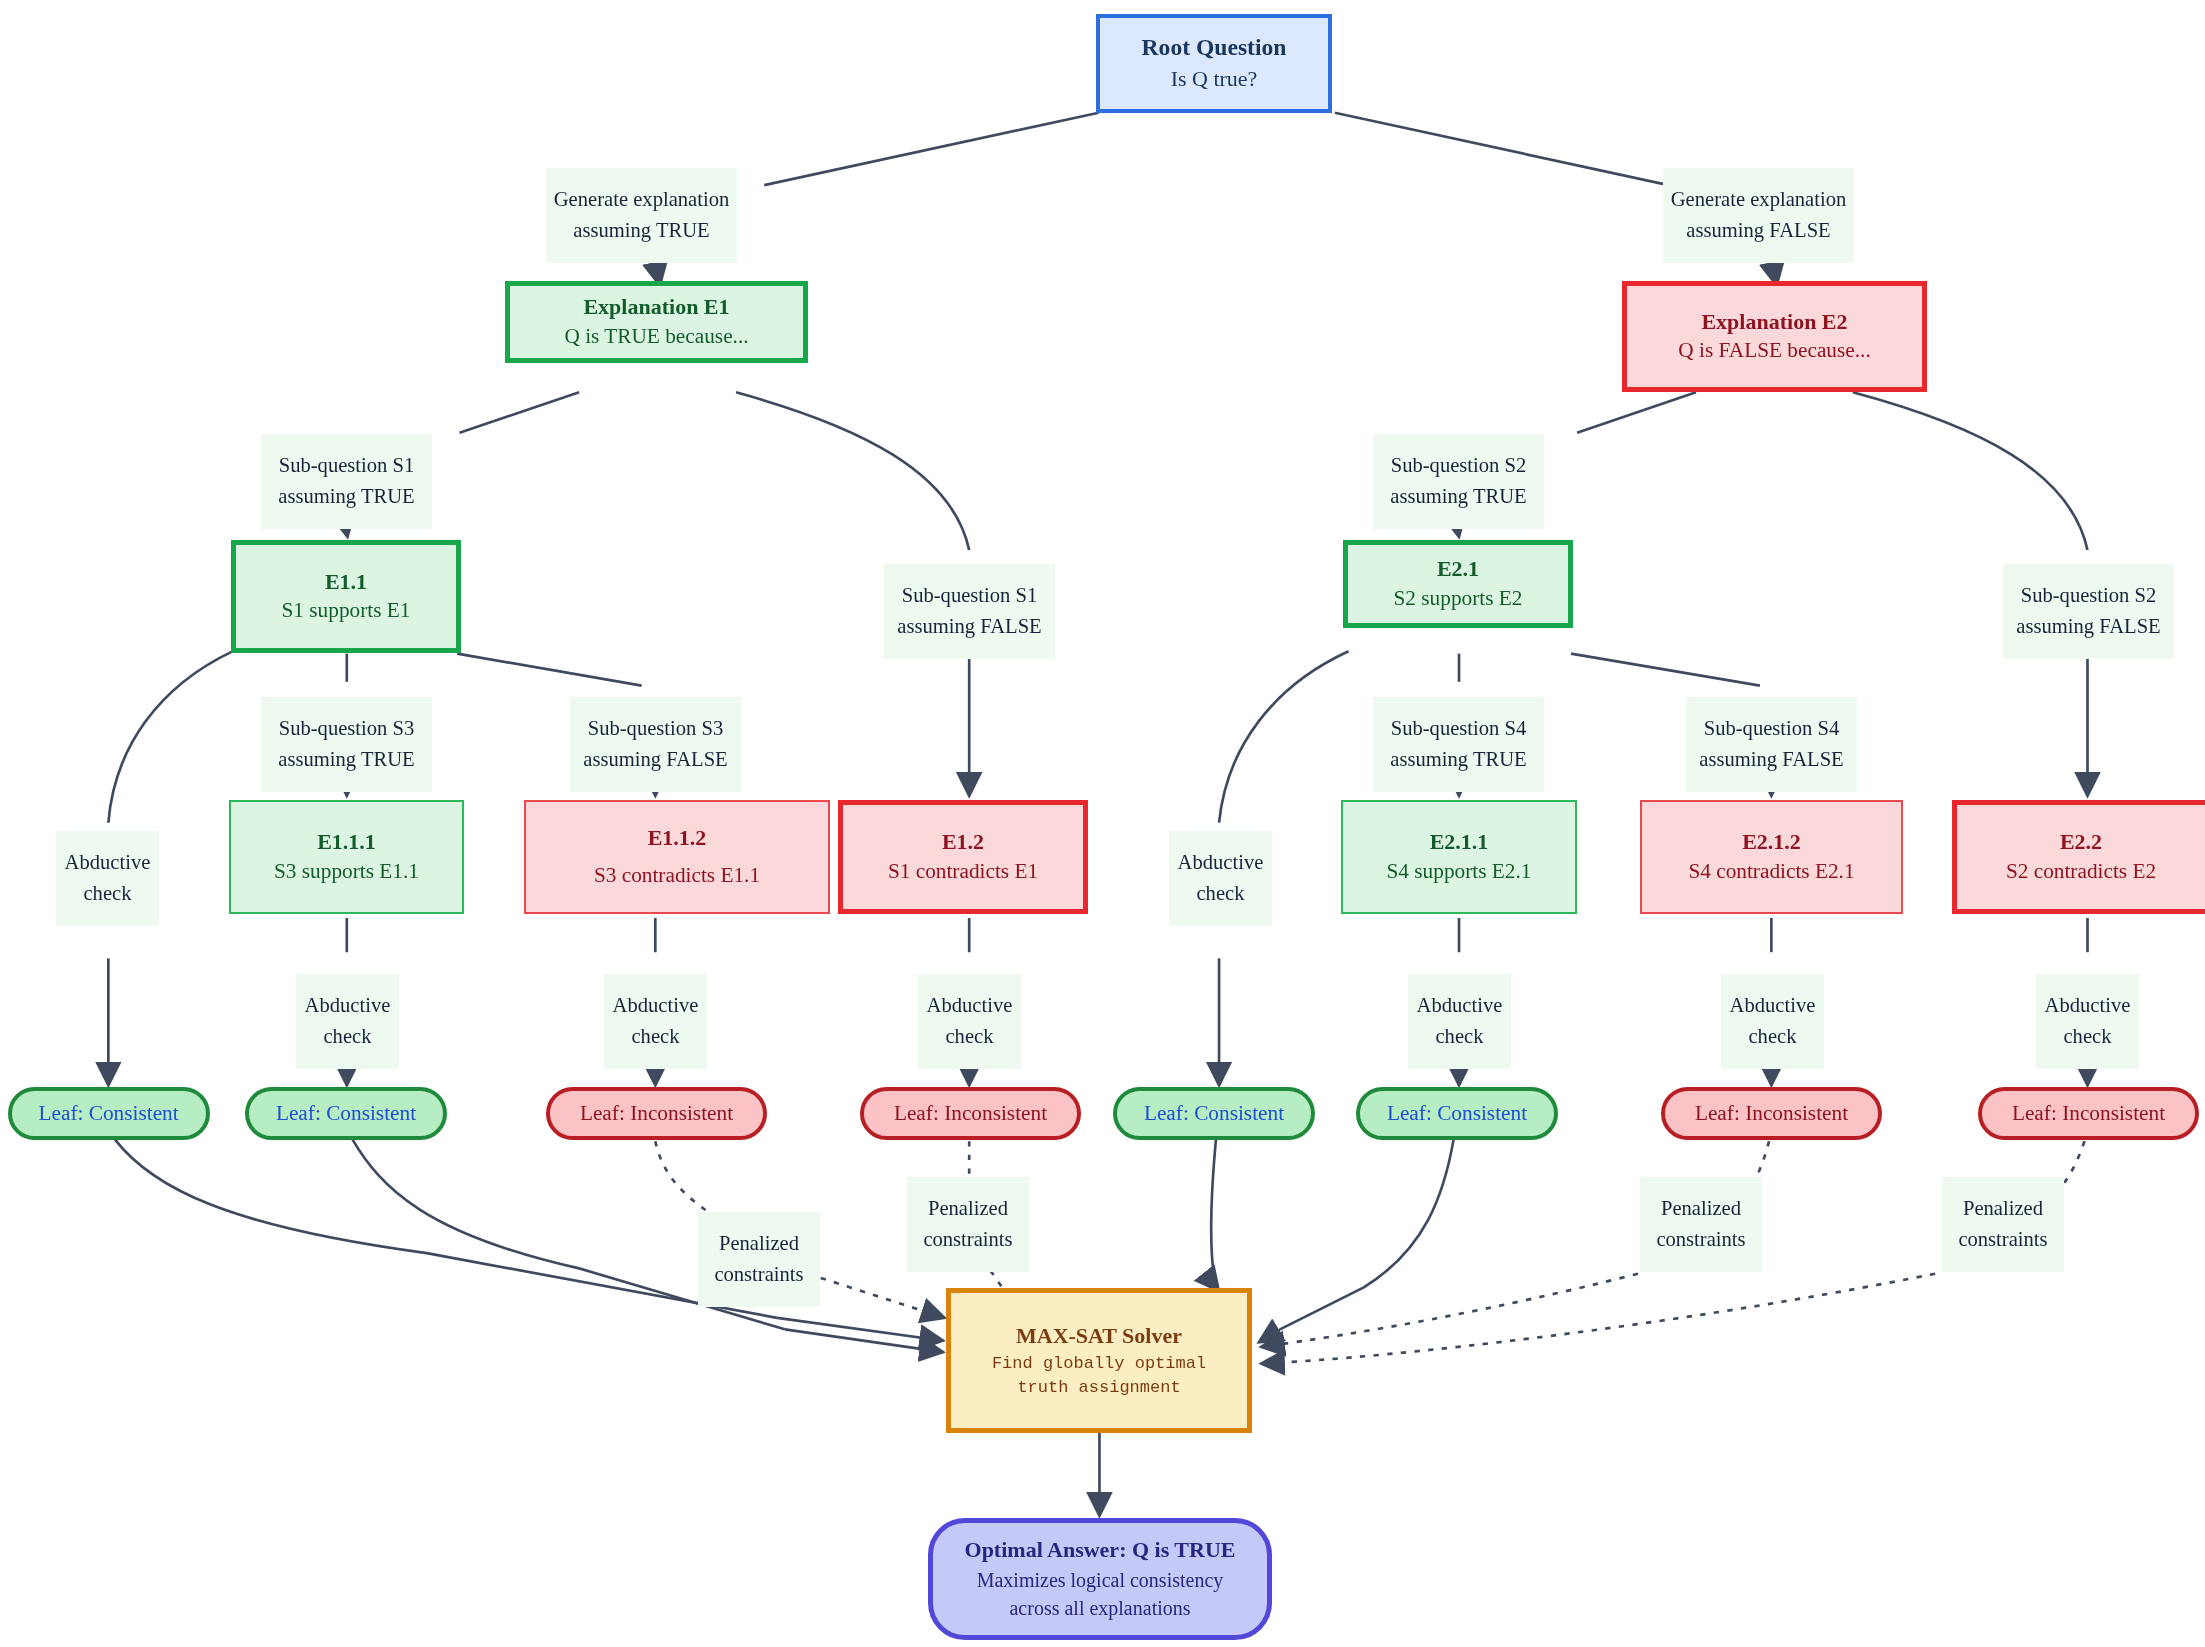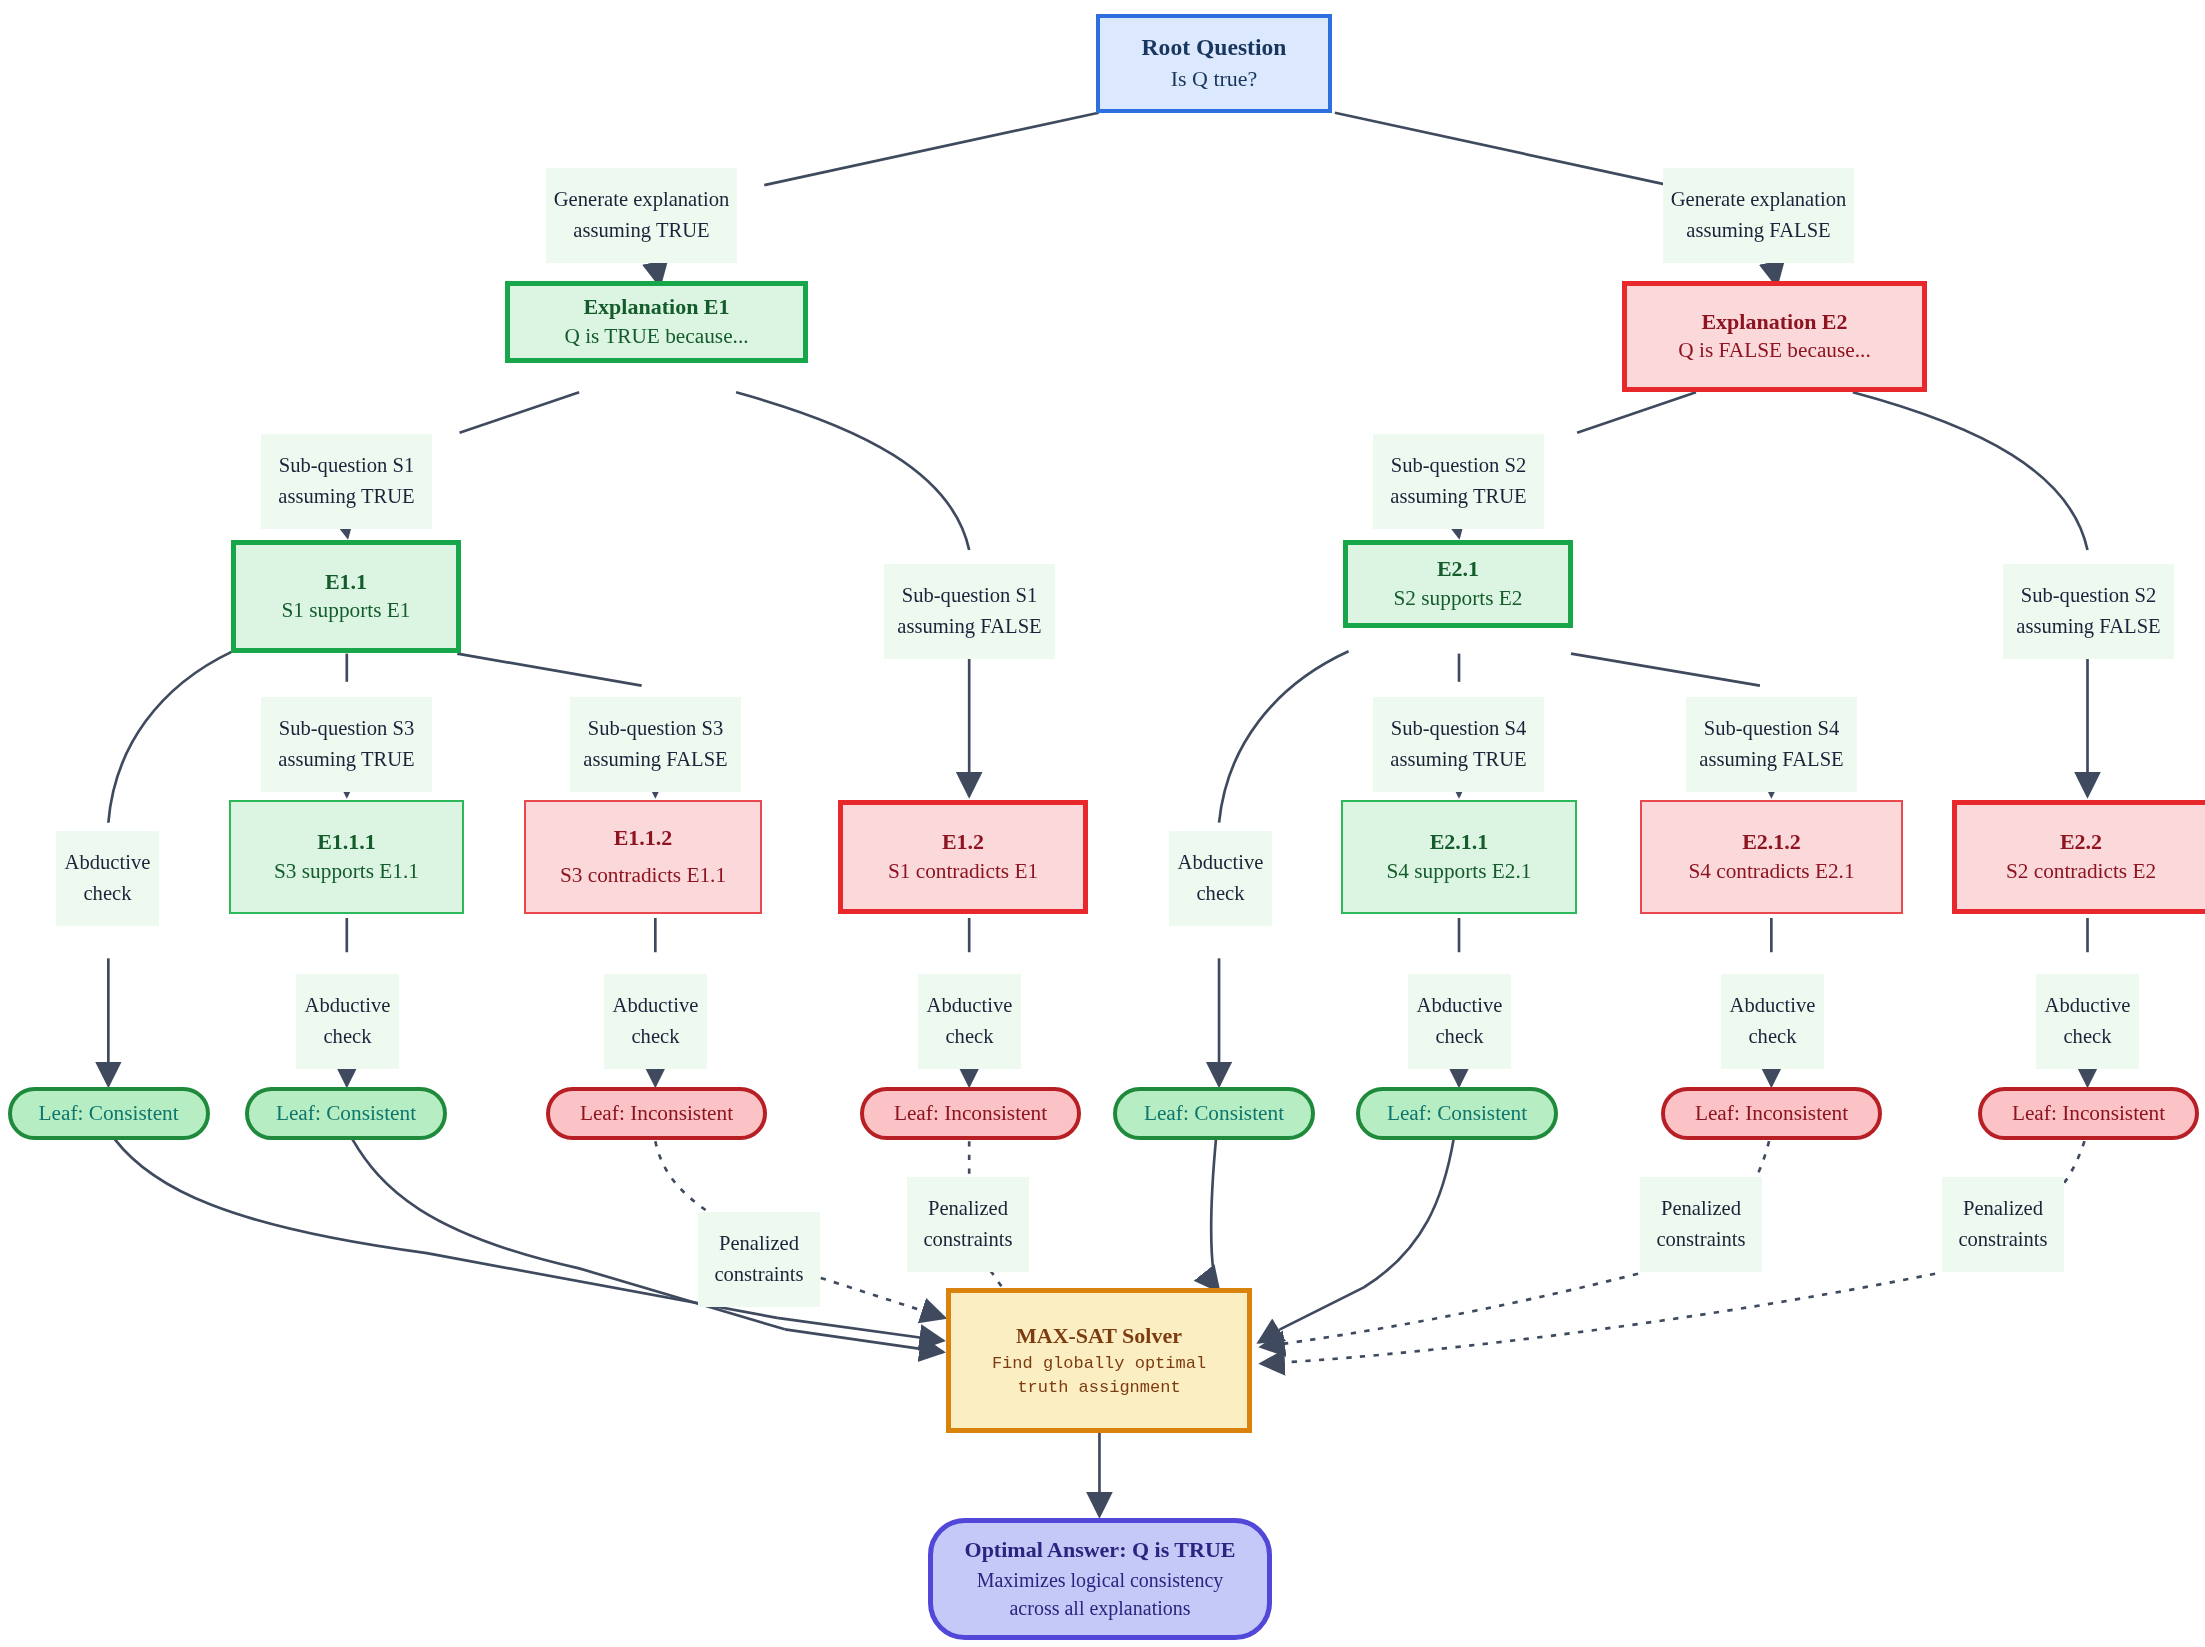--- a/index.html
+++ b/index.html
@@ -23,21 +23,21 @@
   .n-green{border:5.3px solid #18a64a;background:#dcf5e3;color:#145c2b;}
   .n-green-thin{border:2.3px solid #2eb85c;background:#dcf5e3;color:#145c2b;}
   
   .n-red{border:5.3px solid #e8282c;background:#fbd9db;color:#8d1420;}
   .n-red-thin{border:2.3px solid #e8484e;background:#fbd9db;color:#8d1420;}
 
   .n-green .ttl,.n-red .ttl,.n-green-thin .ttl,.n-red-thin .ttl{font-size:22px;line-height:1.35;}
   .n-green .sub,.n-red .sub,.n-green-thin .sub,.n-red-thin .sub{font-size:21.3px;line-height:1.4;}
 
   
-  .n-leaf-ok{border:4.6px solid #1f8a3c;background:#b6edc2;color:#0f766e;border-radius:30.5px;}
+  .n-leaf-ok{border:4.6px solid #1f8a3c;background:#b6edc2;color:#1d4ed8;border-radius:30.5px;}
   .n-leaf-bad{border:4.6px solid #b81f24;background:#fbc3c5;color:#8d1420;border-radius:30.5px;}
   .n-leaf-ok .sub,.n-leaf-bad .sub{font-size:21.3px;}
 
   
   .n-solver{border:5.3px solid #d9820c;background:#fbeec2;color:#7d3b10;}
   .n-solver .ttl{font-size:22px;line-height:1.4;}
   .n-solver .sub{font-size:17px;line-height:1.42;font-family:Liberation Mono, monospace;}
 
   
   .n-answer{border:5.3px solid #5147d8;background:#c4c9f7;color:#2b2480;border-radius:37px;}
@@ -156,21 +156,21 @@
   <div class="node n-green" style="left:1343px;top:540px;width:230px;height:88px;">
     <div class="ttl">E2.1</div>
     <div class="sub">S2 supports E2</div>
   </div>
 
   <div class="node n-green-thin" style="left:229px;top:800px;width:235px;height:114px;">
     <div class="ttl">E1.1.1</div>
     <div class="sub">S3 supports E1.1</div>
   </div>
 
-  <div class="node n-red-thin" style="left:524px;top:800px;width:238px;height:114px;gap:8px;">
+  <div class="node n-red-thin" style="left:524px;top:800px;width:306px;height:114px;gap:8px;">
     <div class="ttl">E1.1.2</div>
     <div class="sub">S3 contradicts E1.1</div>
   </div>
 
   <div class="node n-red" style="left:838px;top:800px;width:250px;height:114px;">
     <div class="ttl">E1.2</div>
     <div class="sub">S1 contradicts E1</div>
   </div>
 
   <div class="node n-green-thin" style="left:1341px;top:800px;width:236px;height:114px;">

